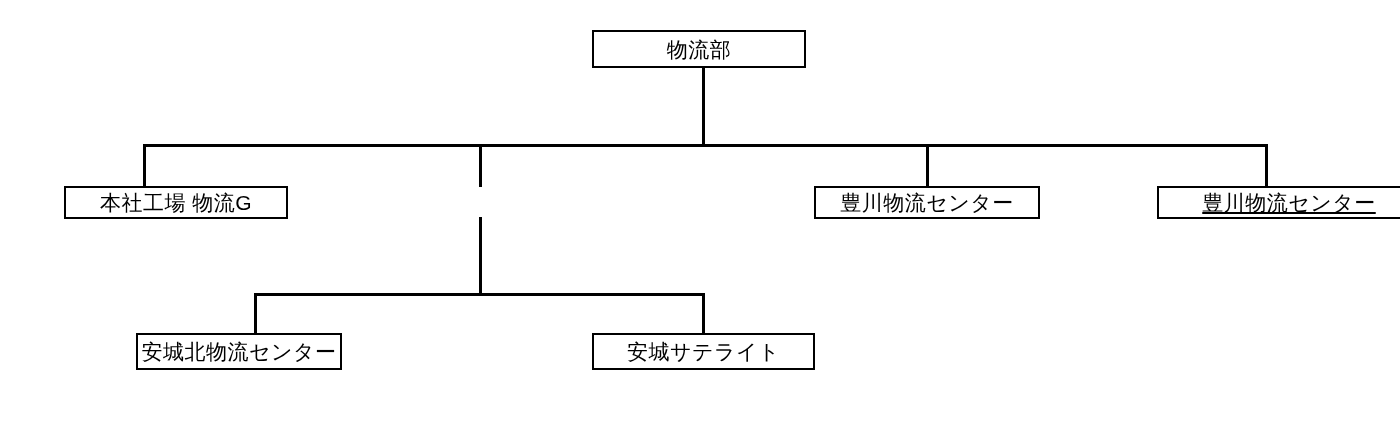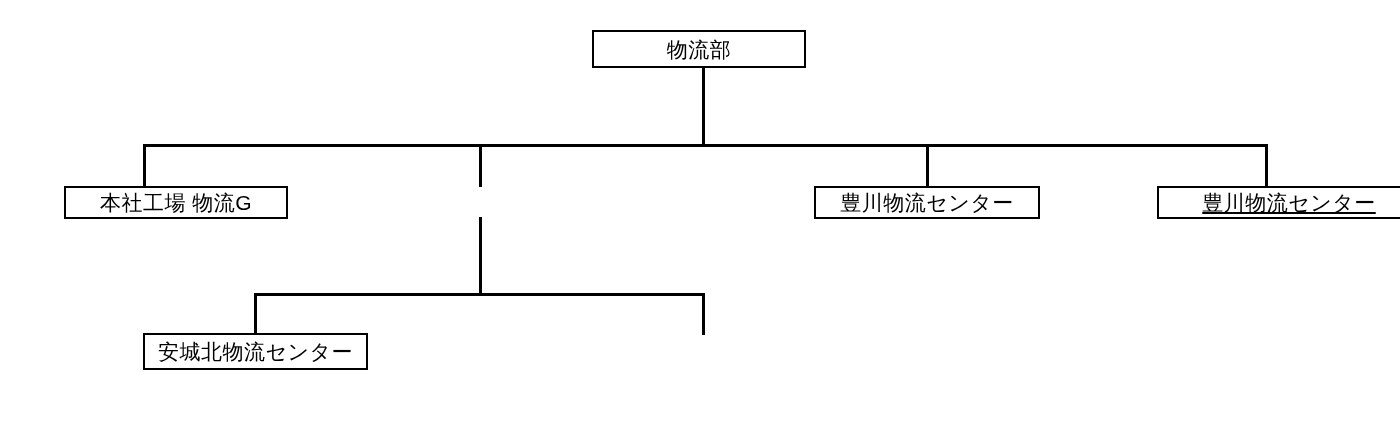--- a/index.html
+++ b/index.html
@@ -64,16 +64,17 @@
 
   <div class="node" style="left:1157px; top:186px; width:264px; height:33px;text-decoration:underline;">豊川物流センター</div>
 
   <div class="connector v" style="left:479px; top:217px; height:79px;"></div>
 
   <div class="connector h" style="left:254px; top:293px; width:450px;"></div>
 
   <div class="connector v" style="left:254px; top:293px; height:42px;"></div>
   <div class="connector v" style="left:702px; top:293px; height:42px;"></div>
 
-  <div class="node" style="left:143px; top:333px; width:225px; height:37px;">安城北物流センター</div>
+  <div class="node" style="left:136px; top:333px; width:206px; height:37px;">安城北物流センター</div>
 
+  <div class="node" style="left:592px; top:333px; width:223px; height:37px;">安城サテライト</div>
 
 </div>
 
 </body></html>

